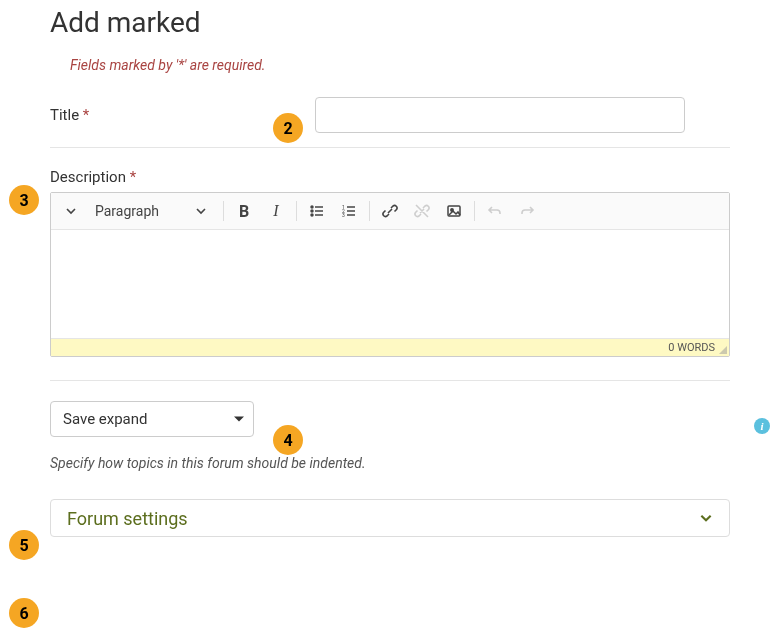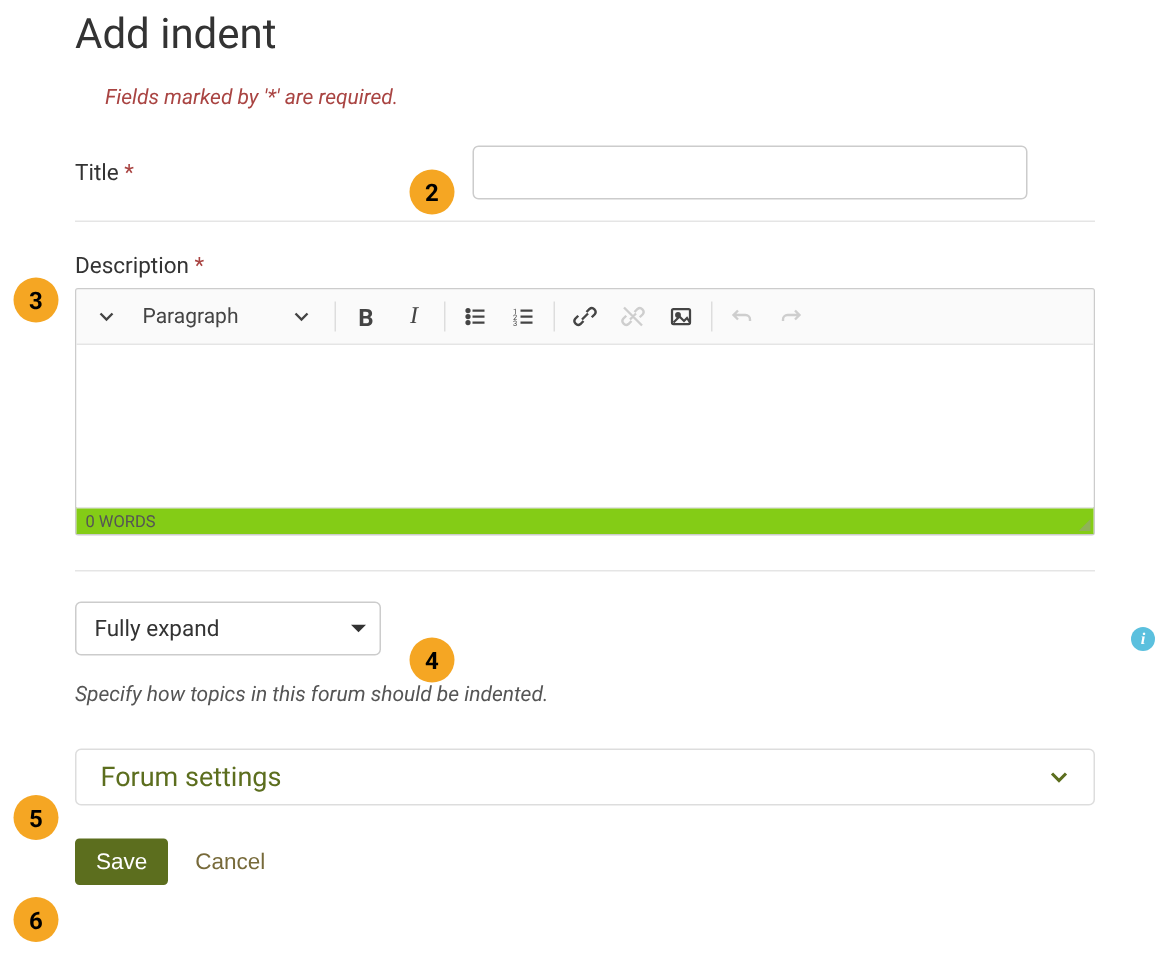--- a/index.html
+++ b/index.html
@@ -97,24 +97,24 @@
     padding: 0 10px 0 6px;
     font-size: 14px;
     color: #444;
     cursor: pointer;
   }
   .editor-area {
     min-height: 108px;
     background: #fff;
   }
   .editor-footer {
-    background: #84cc16;
+    background: #fef9c3;
     border-top: 1px solid #e5e5e5;
     font-size: 11px;
-    text-align: left;
+    text-align: right;
     padding: 2px 14px 2px 6px;
     color: #555;
     position: relative;
   }
   .resize-handle {
     position: absolute;
     right: 2px;
     bottom: 2px;
     width: 10px;
     height: 10px;
@@ -236,21 +236,21 @@
     z-index: 50;
   }
   svg { display: block; }
   .disabled { opacity: .45; cursor: default; }
   .spacer-after-editor { height: 24px; border-bottom: 1px solid #e5e5e5; margin-bottom: 20px; }
 </style>
 </head>
 <body>
 
 <div class="container">
-  <h1>Add indent</h1>
+  <h1>Add marked</h1>
   <div class="required-note">Fields marked by '*' are required.</div>
 
   <div class="form-row hr">
     <div class="label-col">
       <span>Title</span>
       <span class="req-asterisk"> *</span>
     </div>
     <div class="input-col">
       <input type="text" class="text-input" value="" style="">
     </div>
@@ -356,41 +356,37 @@
       <div class="resize-handle"></div>
     </div>
   </div>
 
   <div class="spacer-after-editor"></div>
 
   <div class="form-row" style="position:relative;">
     <div class="input-col">
       <div class="select-wrap">
         <div class="select">
-          <span>Fully expand</span>
+          <span>Save expand</span>
         </div>
         <div class="select-caret"></div>
       </div>
     </div>
     <div class="info-icon">i</div>
   </div>
   <div class="help-text">Specify how topics in this forum should be indented.</div>
 
   <div class="accordion">
     <span class="accordion-title">Forum settings</span>
     <span class="accordion-chevron">
       <svg width="14" height="14" viewBox="0 0 12 12">
           <path d="M2 4l4 4 4-4" stroke="#5c6e1e" stroke-width="1.8" fill="none"></path>
         </svg>
     </span>
   </div>
 
-  <div class="btn-row">
-    <button class="btn-save">Save</button>
-    <button class="btn-cancel">Cancel</button>
-  </div>
 </div>
 
 <div class="marker" style="left:273px; top:113px;">2</div>
 <div class="marker" style="left:9px;  top:185px;">3</div>
 <div class="marker" style="left:273px; top:425px;">4</div>
 <div class="marker" style="left:9px;  top:530px;">5</div>
 <div class="marker" style="left:9px;  top:598px;">6</div>
 
 </body></html>

